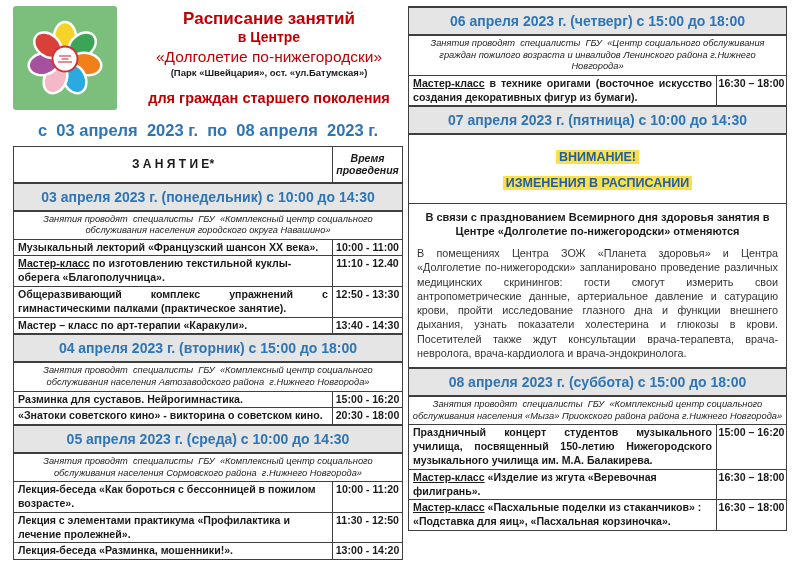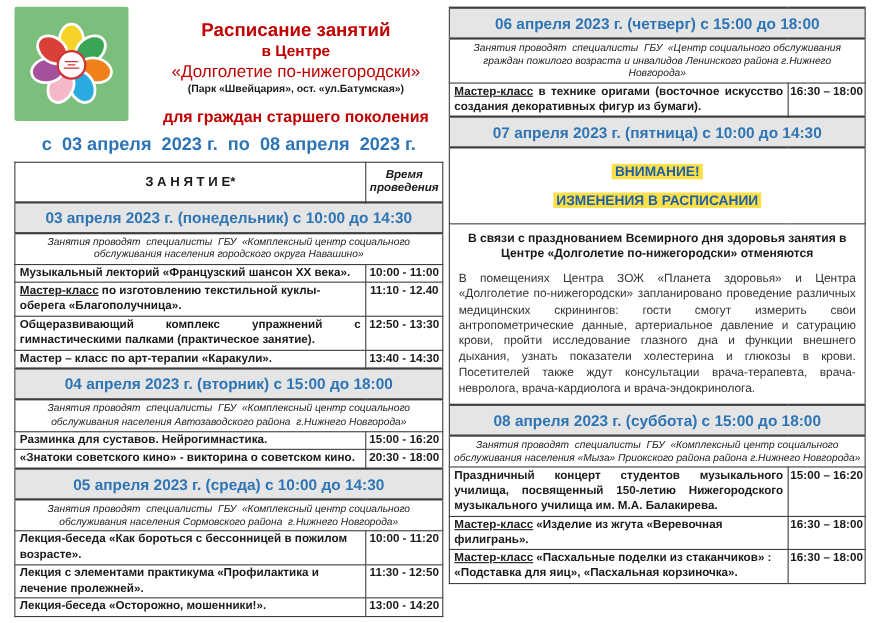--- a/index.html
+++ b/index.html
@@ -2,21 +2,21 @@
 <html><head>
 <meta charset="utf-8">
 <style>
   * { margin:0; padding:0; box-sizing:border-box; }
   html,body { background:#ffffff; }
   body { font-family:"Liberation Sans","DejaVu Sans",sans-serif; color:#1a1a1a; }
   .page { position:relative; width:800px; height:566px; background:#fff; overflow:hidden; }
 
   
   .left-col { position:absolute; left:13px; top:6px; width:390px; }
-  .head { display:flex; gap:18px; align-items:flex-end; }
+  .head { display:flex; gap:18px; align-items:flex-start; }
   .logo-box { flex:0 0 104px; }
   .title-block { flex:1; text-align:center; padding-top:2px; }
   .t1 { color:#C00000; font-weight:bold; font-size:17px; line-height:1.25; }
   .t2 { color:#C00000; font-weight:bold; font-size:14px; line-height:1.25; }
   .t3 { color:#C00000; font-weight:normal; font-size:15.5px; line-height:1.25; }
   .sub { color:#1a1a1a; font-weight:bold; font-size:9.5px; margin-top:1px; }
   .audience { color:#C00000; font-weight:bold; font-size:14.5px; margin-top:12px; }
   .daterange { color:#2E75B6; font-weight:bold; font-size:16.5px; text-align:center;
                margin:7px 0 6px 0; white-space:pre-wrap; }
 
@@ -139,21 +139,21 @@
           </tr>
       <tr>
         <td class="act">Лекция-беседа «Как бороться с бессонницей в пожилом возрасте».</td>
         <td class="tm">10:00 - 11:20</td>
       </tr>
       <tr>
         <td class="act">Лекция с элементами практикума «Профилактика и лечение пролежней».</td>
         <td class="tm">11:30 - 12:50</td>
       </tr>
       <tr>
-        <td class="act">Лекция-беседа «Осторожно, мошенники!».</td>
+        <td class="act">Лекция-беседа «Разминка, мошенники!».</td>
         <td class="tm">13:00 - 14:20</td>
       </tr>
     </tbody>
       </table>
   </div>
 
   <div class="right-col">
     <table>
       <colgroup>
           <col>

